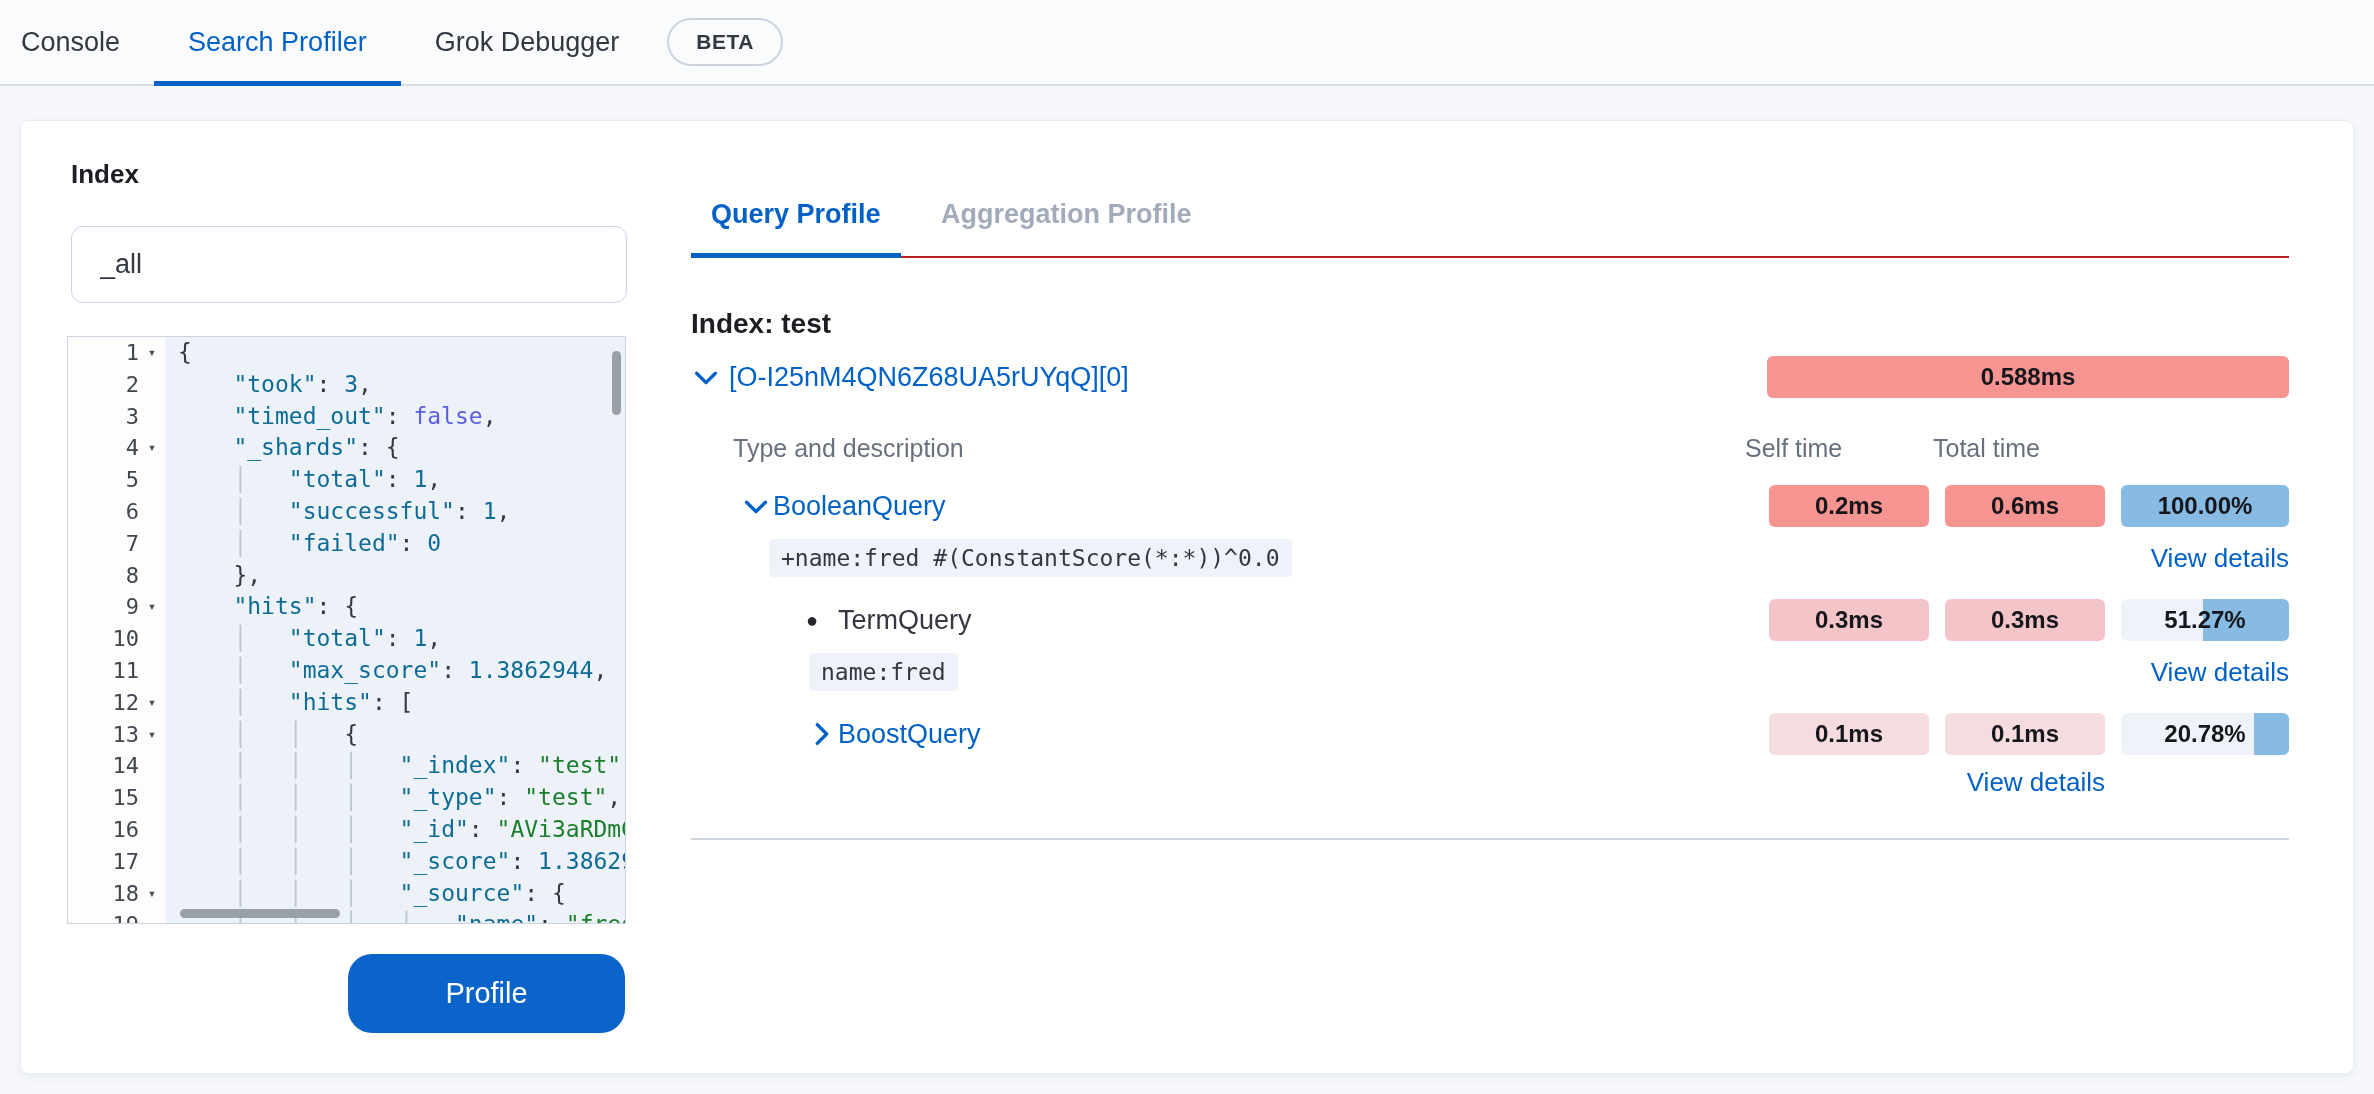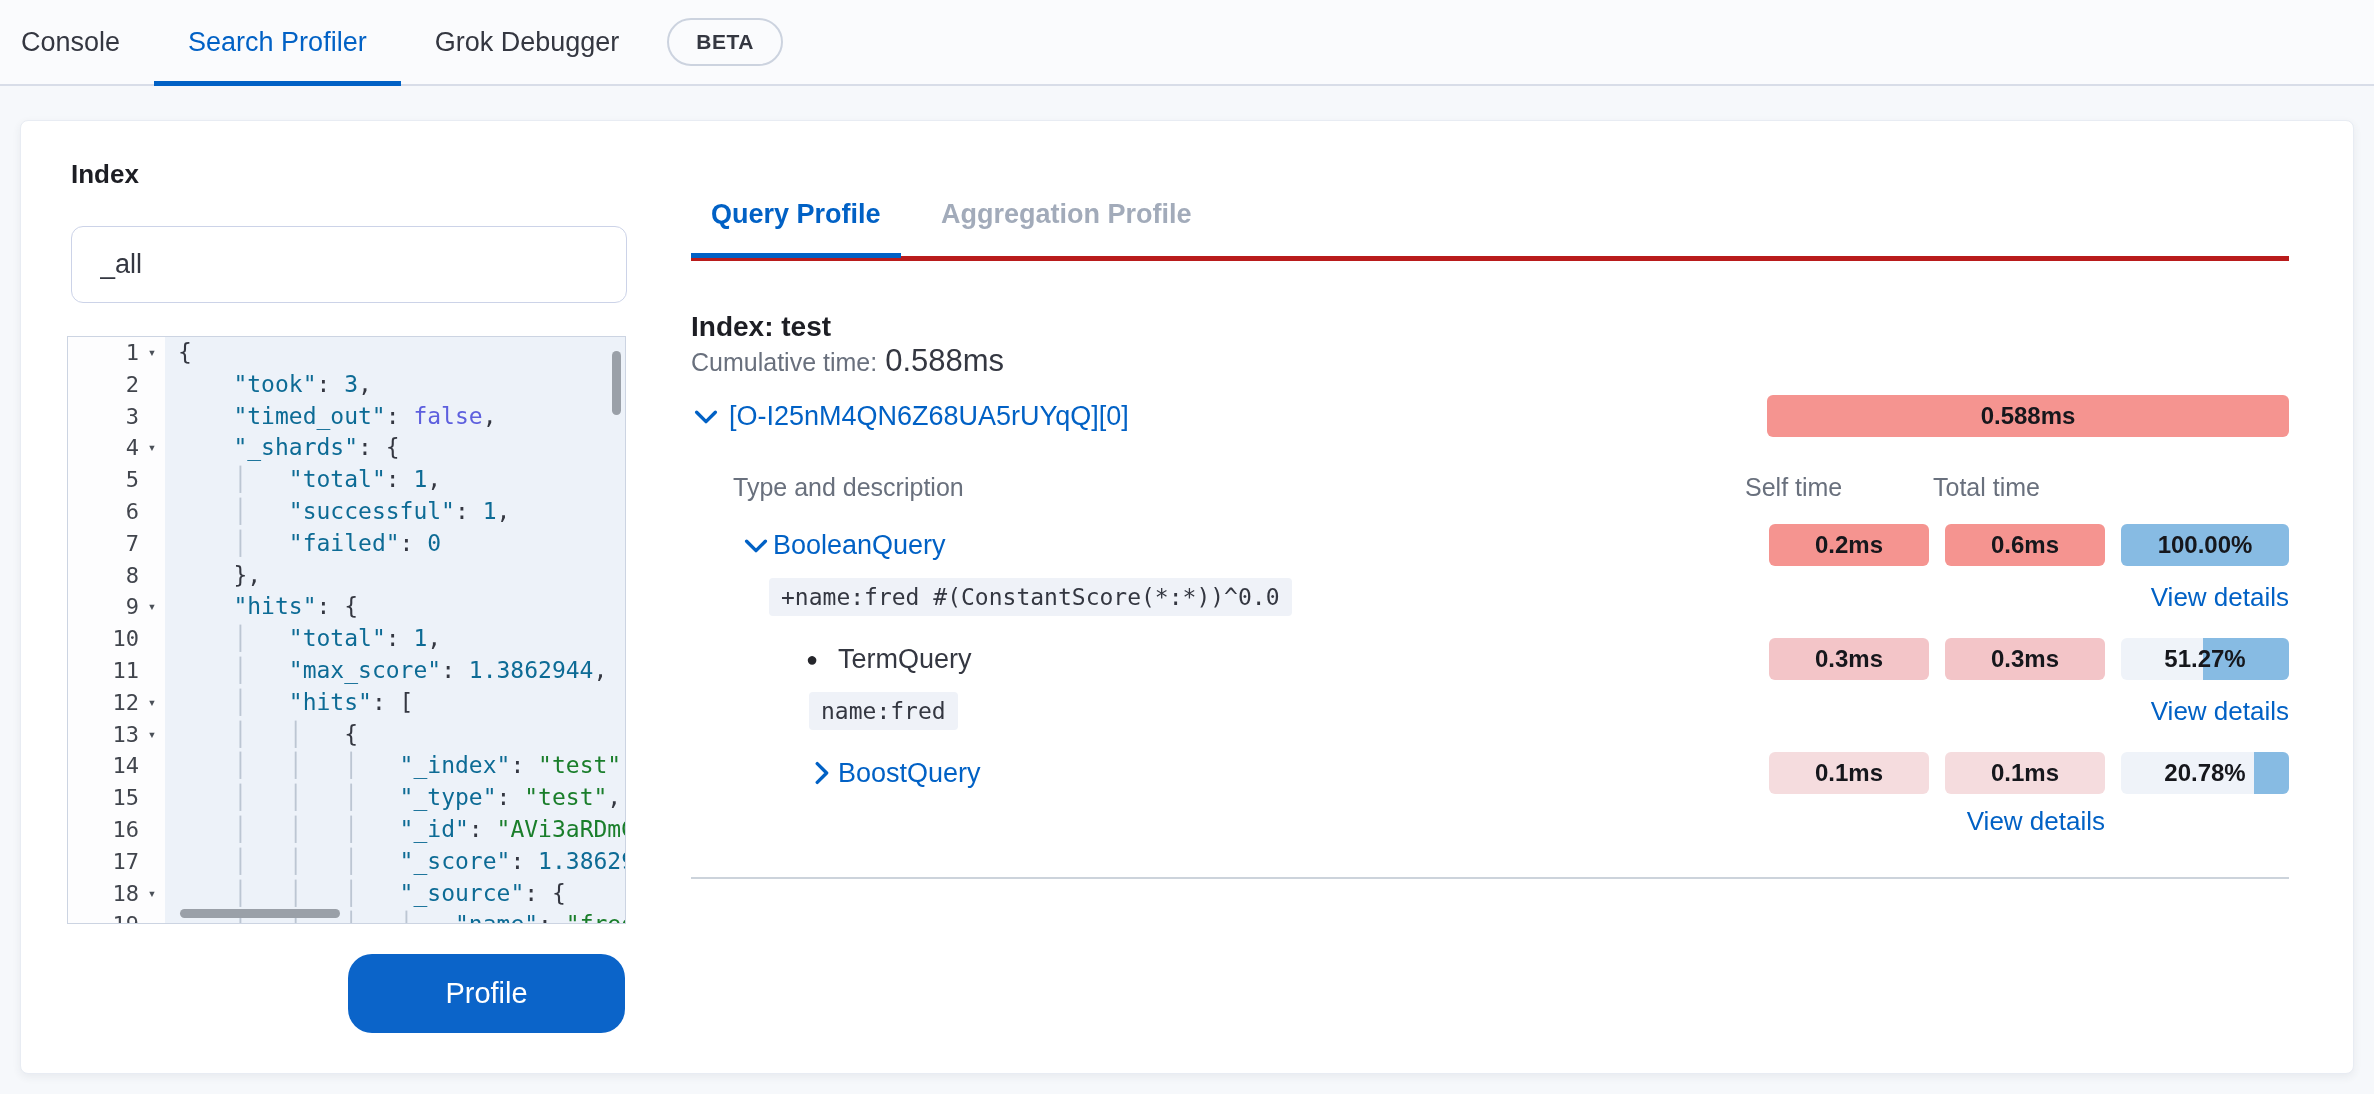--- a/index.html
+++ b/index.html
@@ -46,21 +46,21 @@
     background:#9aa0a8; border-radius:5px; }
   .hscroll { position:absolute; left:112px; bottom:5px; width:160px; height:9px;
     background:#9aa0a8; border-radius:5px; }
   .profile-btn { display:block; margin:30px 0 0 281px; width:277px; height:79px;
     background:#0b64c9; color:#fff; font-size:29px; font-weight:500;
     border:none; border-radius:24px; cursor:pointer;
     font-family:"Liberation Sans",sans-serif; }
 
   
   .rightcol { position:absolute; left:670px; top:0; right:64px; }
-  .rtabs { margin-top:62px; border-bottom:5px solid #b91c1c; }
+  .rtabs { margin-top:62px; border-bottom:2px solid #b91c1c; }
   .rtab { position:relative; display:inline-block; padding:16px 20px 26px;
     font-size:27px; font-weight:600; cursor:pointer; }
   .rtab.active { color:#0161c5; }
   .rtab.disabled { color:#a2abba; }
   .rtab.active::after { content:""; position:absolute; left:0; right:0; bottom:-2px;
     height:5px; background:#0161c5; }
   .headrow { margin-top:50px; display:flex; justify-content:space-between; align-items:baseline;flex-direction:column; }
   .idx-heading { font-size:28px; font-weight:700; color:#1d1e24; }
   .cum { font-size:25px; color:#69707d; }
   .cum b { font-size:31px; font-weight:400; color:#343741; margin-left:8px; }
@@ -138,23 +138,20 @@
   </div>
 
   <div class="rightcol">
     <div class="rtabs">
       <span class="rtab active">Query Profile</span>
       <span class="rtab disabled" style="margin-left:16px;">Aggregation Profile</span>
     </div>
 
     <div class="headrow">
       <div class="idx-heading">Index: test</div>
-      <div class="cum">
-        <span>Cumulative time:</span><b>0.588ms</b>
-      </div>
     </div>
 
     <div class="shardrow">
       <div class="shard-link">
         <svg width="30" height="30" viewBox="0 0 16 16">
           <polyline points="3,6 8,11 13,6" fill="none" stroke="#0161c5" stroke-width="1.8" stroke-linecap="round" stroke-linejoin="round"></polyline>
         </svg>
         <span>[O-I25nM4QN6Z68UA5rUYqQ][0]</span>
       </div>
       <div class="topbadge">0.588ms</div>

